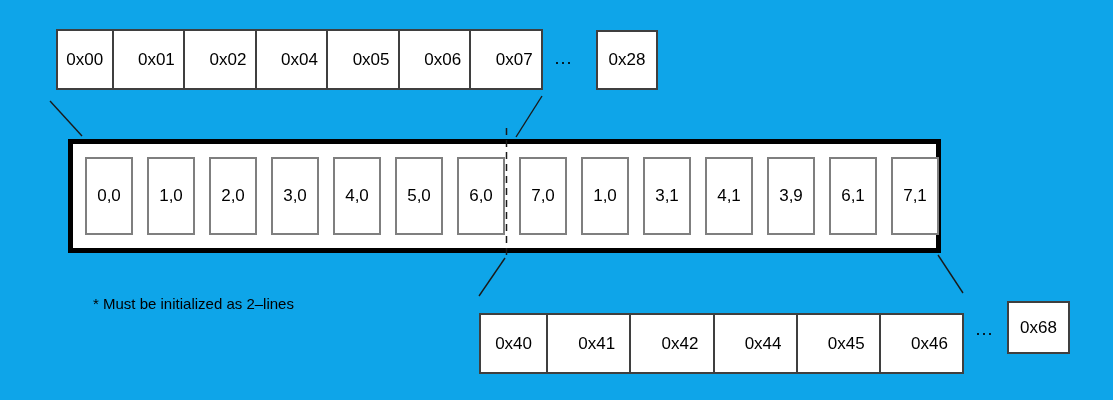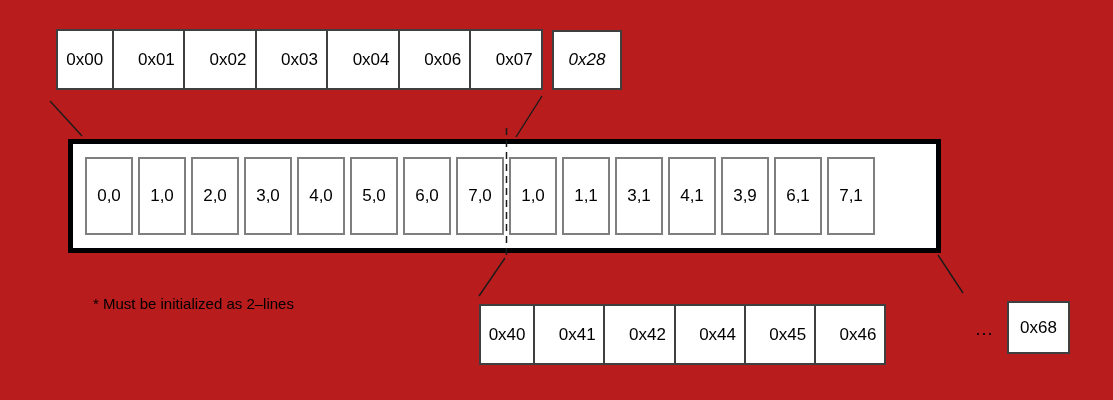--- a/index.html
+++ b/index.html
@@ -1,17 +1,17 @@
 <!DOCTYPE html>
 <html><head>
 <meta charset="utf-8">
 <style>
   html,body { margin:0; padding:0; background:#ffffff; }
   .canvas {
-    position:relative; width:1113px; height:400px; background:#b91c1c;
+    position:relative; width:1113px; height:400px; background:#0ea5e9;
     font-family:"Liberation Sans", sans-serif; color:#000; overflow:hidden;
   }
   
   .mem-row { position:absolute; display:flex; }
   .mem-cell {
     flex:1; box-sizing:border-box; border:2px solid #3f3f3f; background:#fff;
     display:flex; align-items:center; justify-content:center; font-size:17px;
   }
   .mem-cell + .mem-cell { margin-left:-2px;padding-left:16px; }
   .solo-cell {
@@ -19,68 +19,67 @@
     display:flex; align-items:center; justify-content:center; font-size:17px;
   }
   .ellipsis {
     position:absolute; display:flex; align-items:center; justify-content:center;
     font-size:18px; letter-spacing:1px;
   }
   
   .cache-box {
     position:absolute; left:68px; top:139px; width:873px; height:114px;
     box-sizing:border-box; border:5px solid #000; background:#fff;
-    display:flex; align-items:center; gap:5px; padding-left:12px;
+    display:flex; align-items:center; gap:14px; padding-left:12px;
   }
   .cache-cell {
     flex:0 0 48px; width:48px; height:78px; box-sizing:border-box;
     border:2px solid #7f7f7f; background:#fff;
     display:flex; align-items:center; justify-content:center; font-size:17px;
   }
   .footnote { position:absolute; left:93px; top:295px; font-size:15px; }
   .overlay { position:absolute; left:0; top:0; width:1113px; height:400px; pointer-events:none; }
 </style>
 </head>
 <body>
 
 <div class="canvas">
 
   <div class="mem-row" style="left:56px; top:29px; width:487px; height:61px;">
     <div class="mem-cell">0x00</div>
     <div class="mem-cell">0x01</div>
     <div class="mem-cell">0x02</div>
-    <div class="mem-cell">0x03</div>
     <div class="mem-cell">0x04</div>
+    <div class="mem-cell">0x05</div>
     <div class="mem-cell">0x06</div>
     <div class="mem-cell">0x07</div>
   </div>
   <div class="ellipsis" style="left:545px; top:29px; width:37px; height:58px;">...</div>
-  <div class="solo-cell" style="left:552px; top:30px; width:70px; height:60px;font-style:italic;">0x28</div>
+  <div class="solo-cell" style="left:596px; top:30px; width:62px; height:60px;">0x28</div>
 
   <div class="cache-box">
     <div class="cache-cell">0,0</div>
     <div class="cache-cell">1,0</div>
     <div class="cache-cell">2,0</div>
     <div class="cache-cell">3,0</div>
     <div class="cache-cell">4,0</div>
     <div class="cache-cell">5,0</div>
     <div class="cache-cell">6,0</div>
     <div class="cache-cell">7,0</div>
     <div class="cache-cell">1,0</div>
-    <div class="cache-cell">1,1</div>
     <div class="cache-cell">3,1</div>
     <div class="cache-cell">4,1</div>
     <div class="cache-cell">3,9</div>
     <div class="cache-cell">6,1</div>
     <div class="cache-cell">7,1</div>
   </div>
 
   <div class="footnote">* Must be initialized as 2–lines</div>
 
-  <div class="mem-row" style="left:479px; top:304px; width:407px; height:61px;border-radius:16px;">
+  <div class="mem-row" style="left:479px; top:313px; width:485px; height:61px;border-radius:16px;">
     <div class="mem-cell">0x40</div>
     <div class="mem-cell">0x41</div>
     <div class="mem-cell">0x42</div>
     <div class="mem-cell">0x44</div>
     <div class="mem-cell">0x45</div>
     <div class="mem-cell">0x46</div>
   </div>
   <div class="ellipsis" style="left:966px; top:300px; width:37px; height:58px;">...</div>
   <div class="solo-cell" style="left:1007px; top:301px; width:63px; height:53px;">0x68</div>
 

